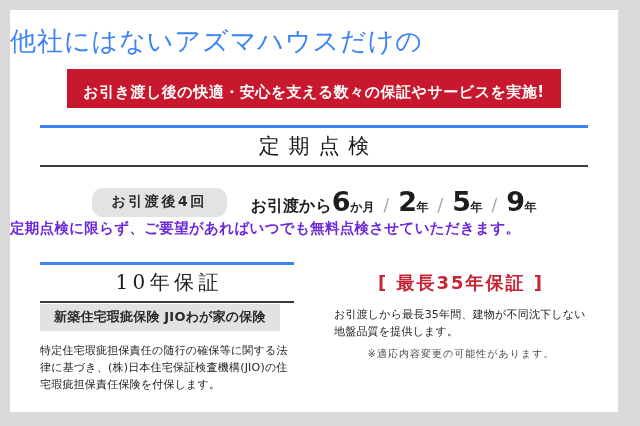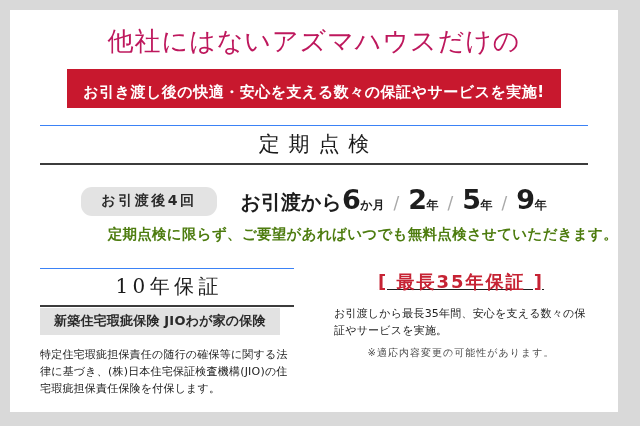--- a/index.html
+++ b/index.html
@@ -11,38 +11,38 @@
     position:relative;
   }
   .card{
     position:absolute;left:10px;top:10px;right:22px;bottom:14px;
     background:#ffffff;
     box-sizing:border-box;
     padding-top:15px;
   }
   
   .main-title{
-    text-align:center;
+    text-align:left;
     font-family:"DejaVu Serif","Liberation Serif",serif;
     font-size:26px;line-height:33px;
-    color:#be185d;
+    color:#3b82f6;
     letter-spacing:1px;
   }
   .banner-wrap{text-align:center;margin-top:11px;}
   .banner{
     display:inline-block;
     background:#c8182e;
     color:#ffffff;
     font-size:15px;font-weight:bold;
     letter-spacing:.5px;
     padding:14px 16px 6px 16px;
   }
   
   .ruled{
-    border-top:1px solid #3b82f6;
+    border-top:3px solid #3b82f6;
     border-bottom:2px solid #3c3c3c;
     text-align:center;
     font-family:"DejaVu Serif","Liberation Serif",serif;
     color:#1b1b1b;
   }
   .teiki-header{
     margin:17px 30px 0 30px;
     font-size:21px;
     letter-spacing:.42em;
     text-indent:.42em;
@@ -59,31 +59,31 @@
     color:#2a2a2a;
     font-size:14px;font-weight:bold;
     letter-spacing:.18em;
     padding:5px 20px 6px 20px;
     border-radius:11px;
   }
   .schedule-text{
     display:flex;align-items:baseline;
     font-weight:bold;color:#1d1d1d;
   }
-  .sched-prefix{font-size:20px;}
+  .sched-prefix{font-size:16px;}
   .sched-num{font-size:27px;line-height:27px;letter-spacing:-.5px;}
   .sched-unit{font-size:12px;}
   .sched-slash{
     font-size:17px;color:#a9a9a9;font-weight:normal;
     margin:0 9px;
   }
   .rose-note{
-    margin-top:9px;
-    text-align:right;
-    color:#4d7c0f;
+    margin-top:2px;
+    text-align:left;
+    color:#6d28d9;
     font-size:14.5px;font-weight:bold;
     letter-spacing:.3px;
   }
   
   .columns{
     margin:24px 30px 0 30px;
     display:flex;gap:40px;
   }
   .col{flex:1;min-width:0;}
   .col-header{
@@ -94,21 +94,21 @@
   }
   .col-badge-wrap{text-align:left;margin-top:1px;}
   .col-badge{
     display:inline-block;
     background:#e2e2e2;
     color:#2a2a2a;
     font-size:13px;font-weight:bold;
     padding:4px 14px 5px 14px;
     letter-spacing:.2px;
   }
-  .red-highlight-wrap{text-align:center;margin-top:2px;text-decoration:underline;}
+  .red-highlight-wrap{text-align:center;margin-top:9px;}
   .red-highlight{
     color:#c62334;
     font-size:18px;font-weight:bold;
     letter-spacing:2px;
   }
   .col-body{
     margin-top:11px;
     font-size:11px;line-height:17px;
     color:#222222;
     letter-spacing:.2px;
@@ -163,19 +163,19 @@
       <div class="col-badge-wrap">
         <span class="col-badge">新築住宅瑕疵保険 JIOわが家の保険</span>
       </div>
       <div class="col-body">特定住宅瑕疵担保責任の随行の確保等に関する法律に基づき、(株)日本住宅保証検査機構(JIO)の住宅瑕疵担保責任保険を付保します。</div>
     </div>
 
     <div class="col">
       <div class="red-highlight-wrap">
         <span class="red-highlight">[ 最長35年保証 ]</span>
       </div>
-      <div class="col-body">お引渡しから最長35年間、安心を支える数々の保証やサービスを実施。</div>
+      <div class="col-body">お引渡しから最長35年間、建物が不同沈下しない地盤品質を提供します。</div>
       <div class="col-note">※適応内容変更の可能性があります。</div>
     </div>
 
   </div>
 
 </div>
 
 </body></html>

